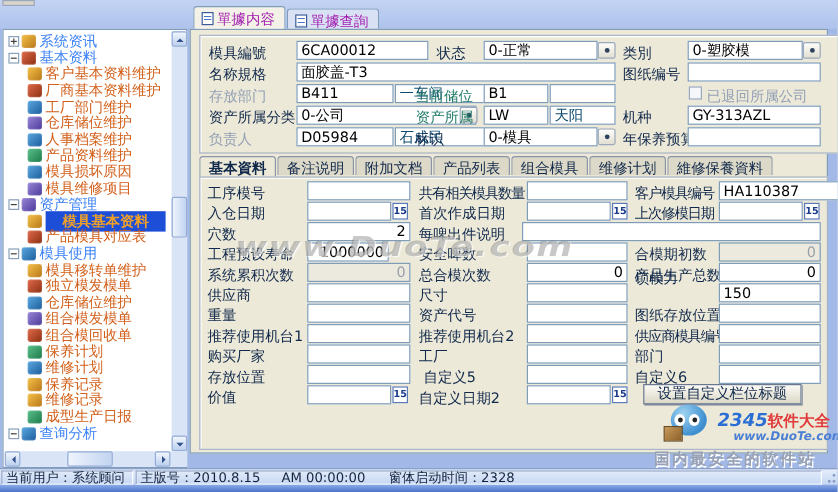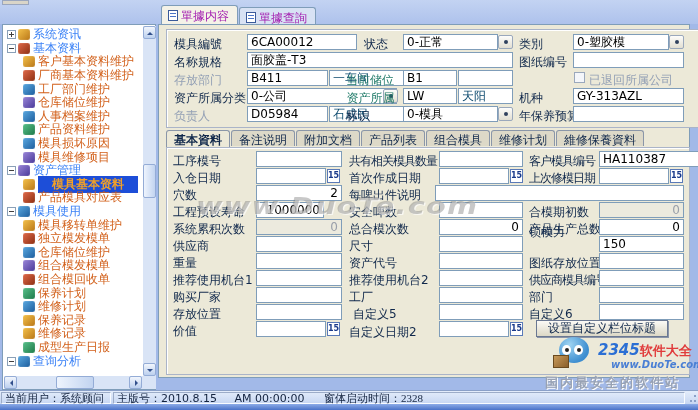--- a/index.html
+++ b/index.html
@@ -385,17 +385,17 @@
 </div>
 <div class="brand"><span class="num">2345</span><span class="cn">软件大全</span></div>
 <div class="site">www.DuoTe.com</div>
 <div class="slogan">国内最安全的软件站</div>
 
 <div class="abs statusbar">
   <span class="spanel" style="left:1px;width:110px;">当前用户：系统顾问</span>
   <span class="spanel" style="left:113px;width:572px;">
     <span>主版号：2010.8.15</span>
     <span style="margin-left:14px;">AM 00:00:00</span>
-    <span style="margin-left:16px;font-family:Liberation Serif, serif;">窗体启动时间：2328</span>
+    <span style="margin-left:16px;">窗体启动时间：2328</span>
   </span>
   <span class="grip"></span>
 </div>
 <div class="abs botframe"></div>
 
 </body></html>

